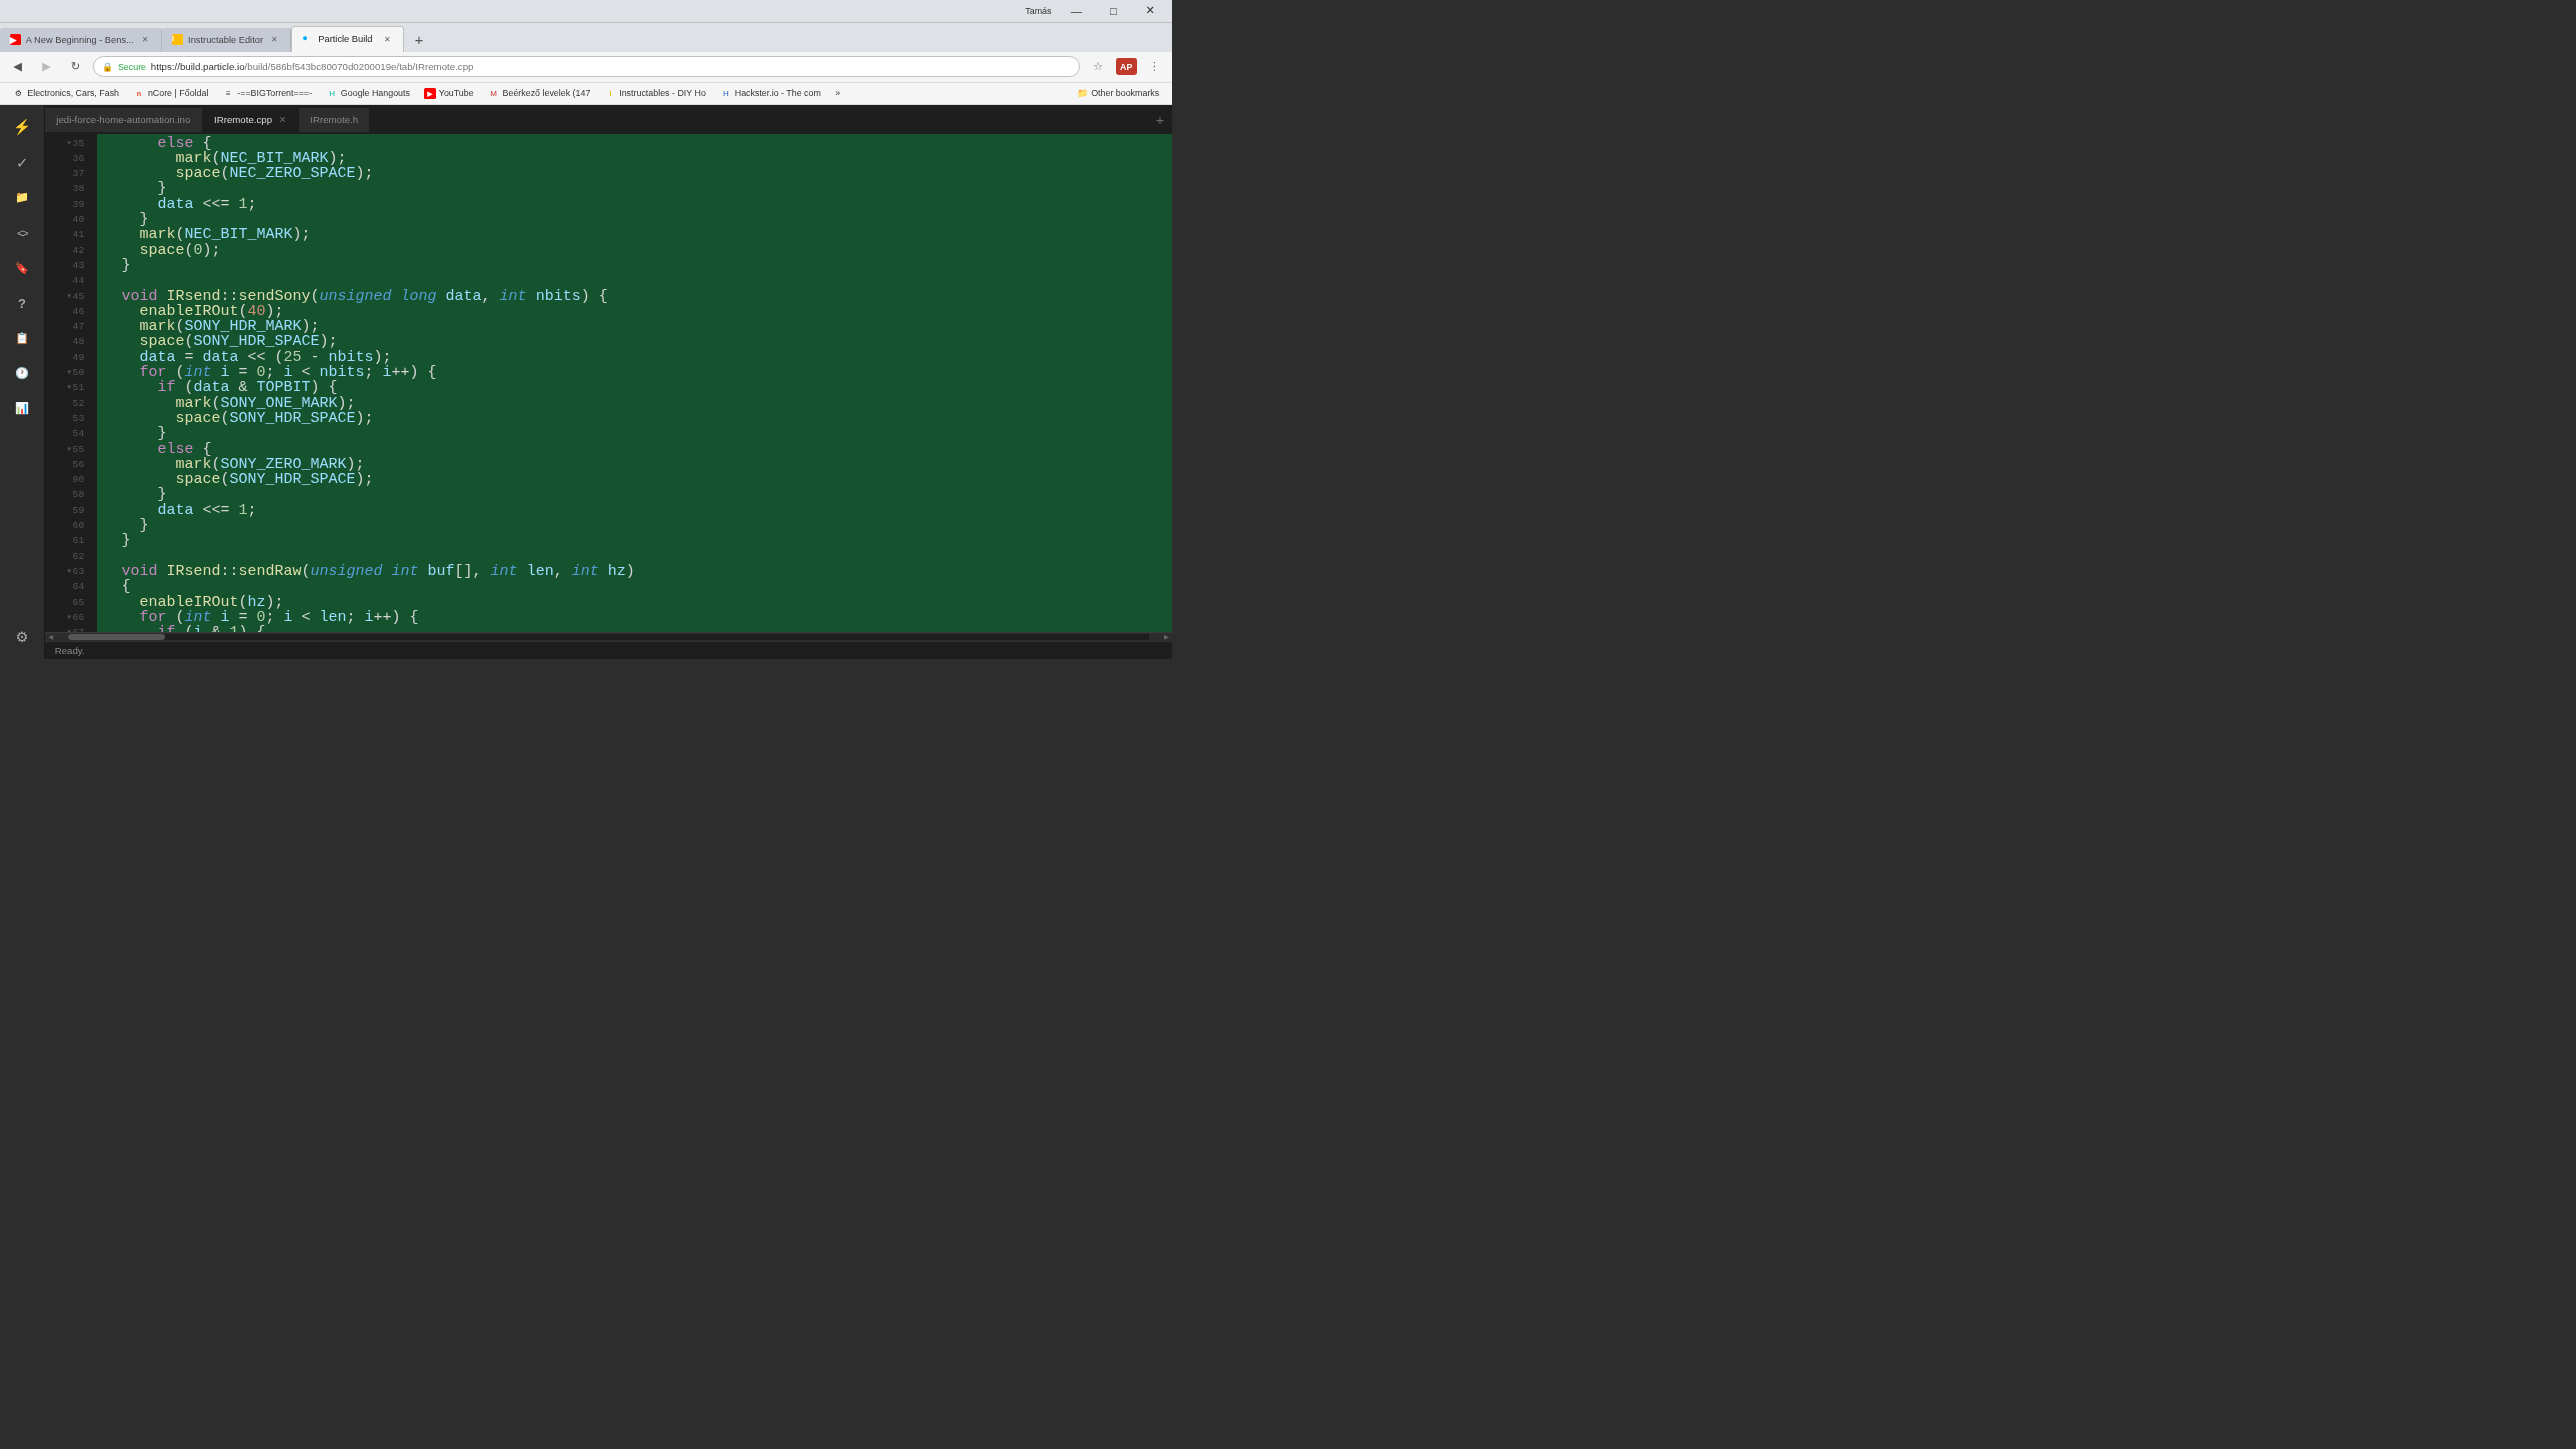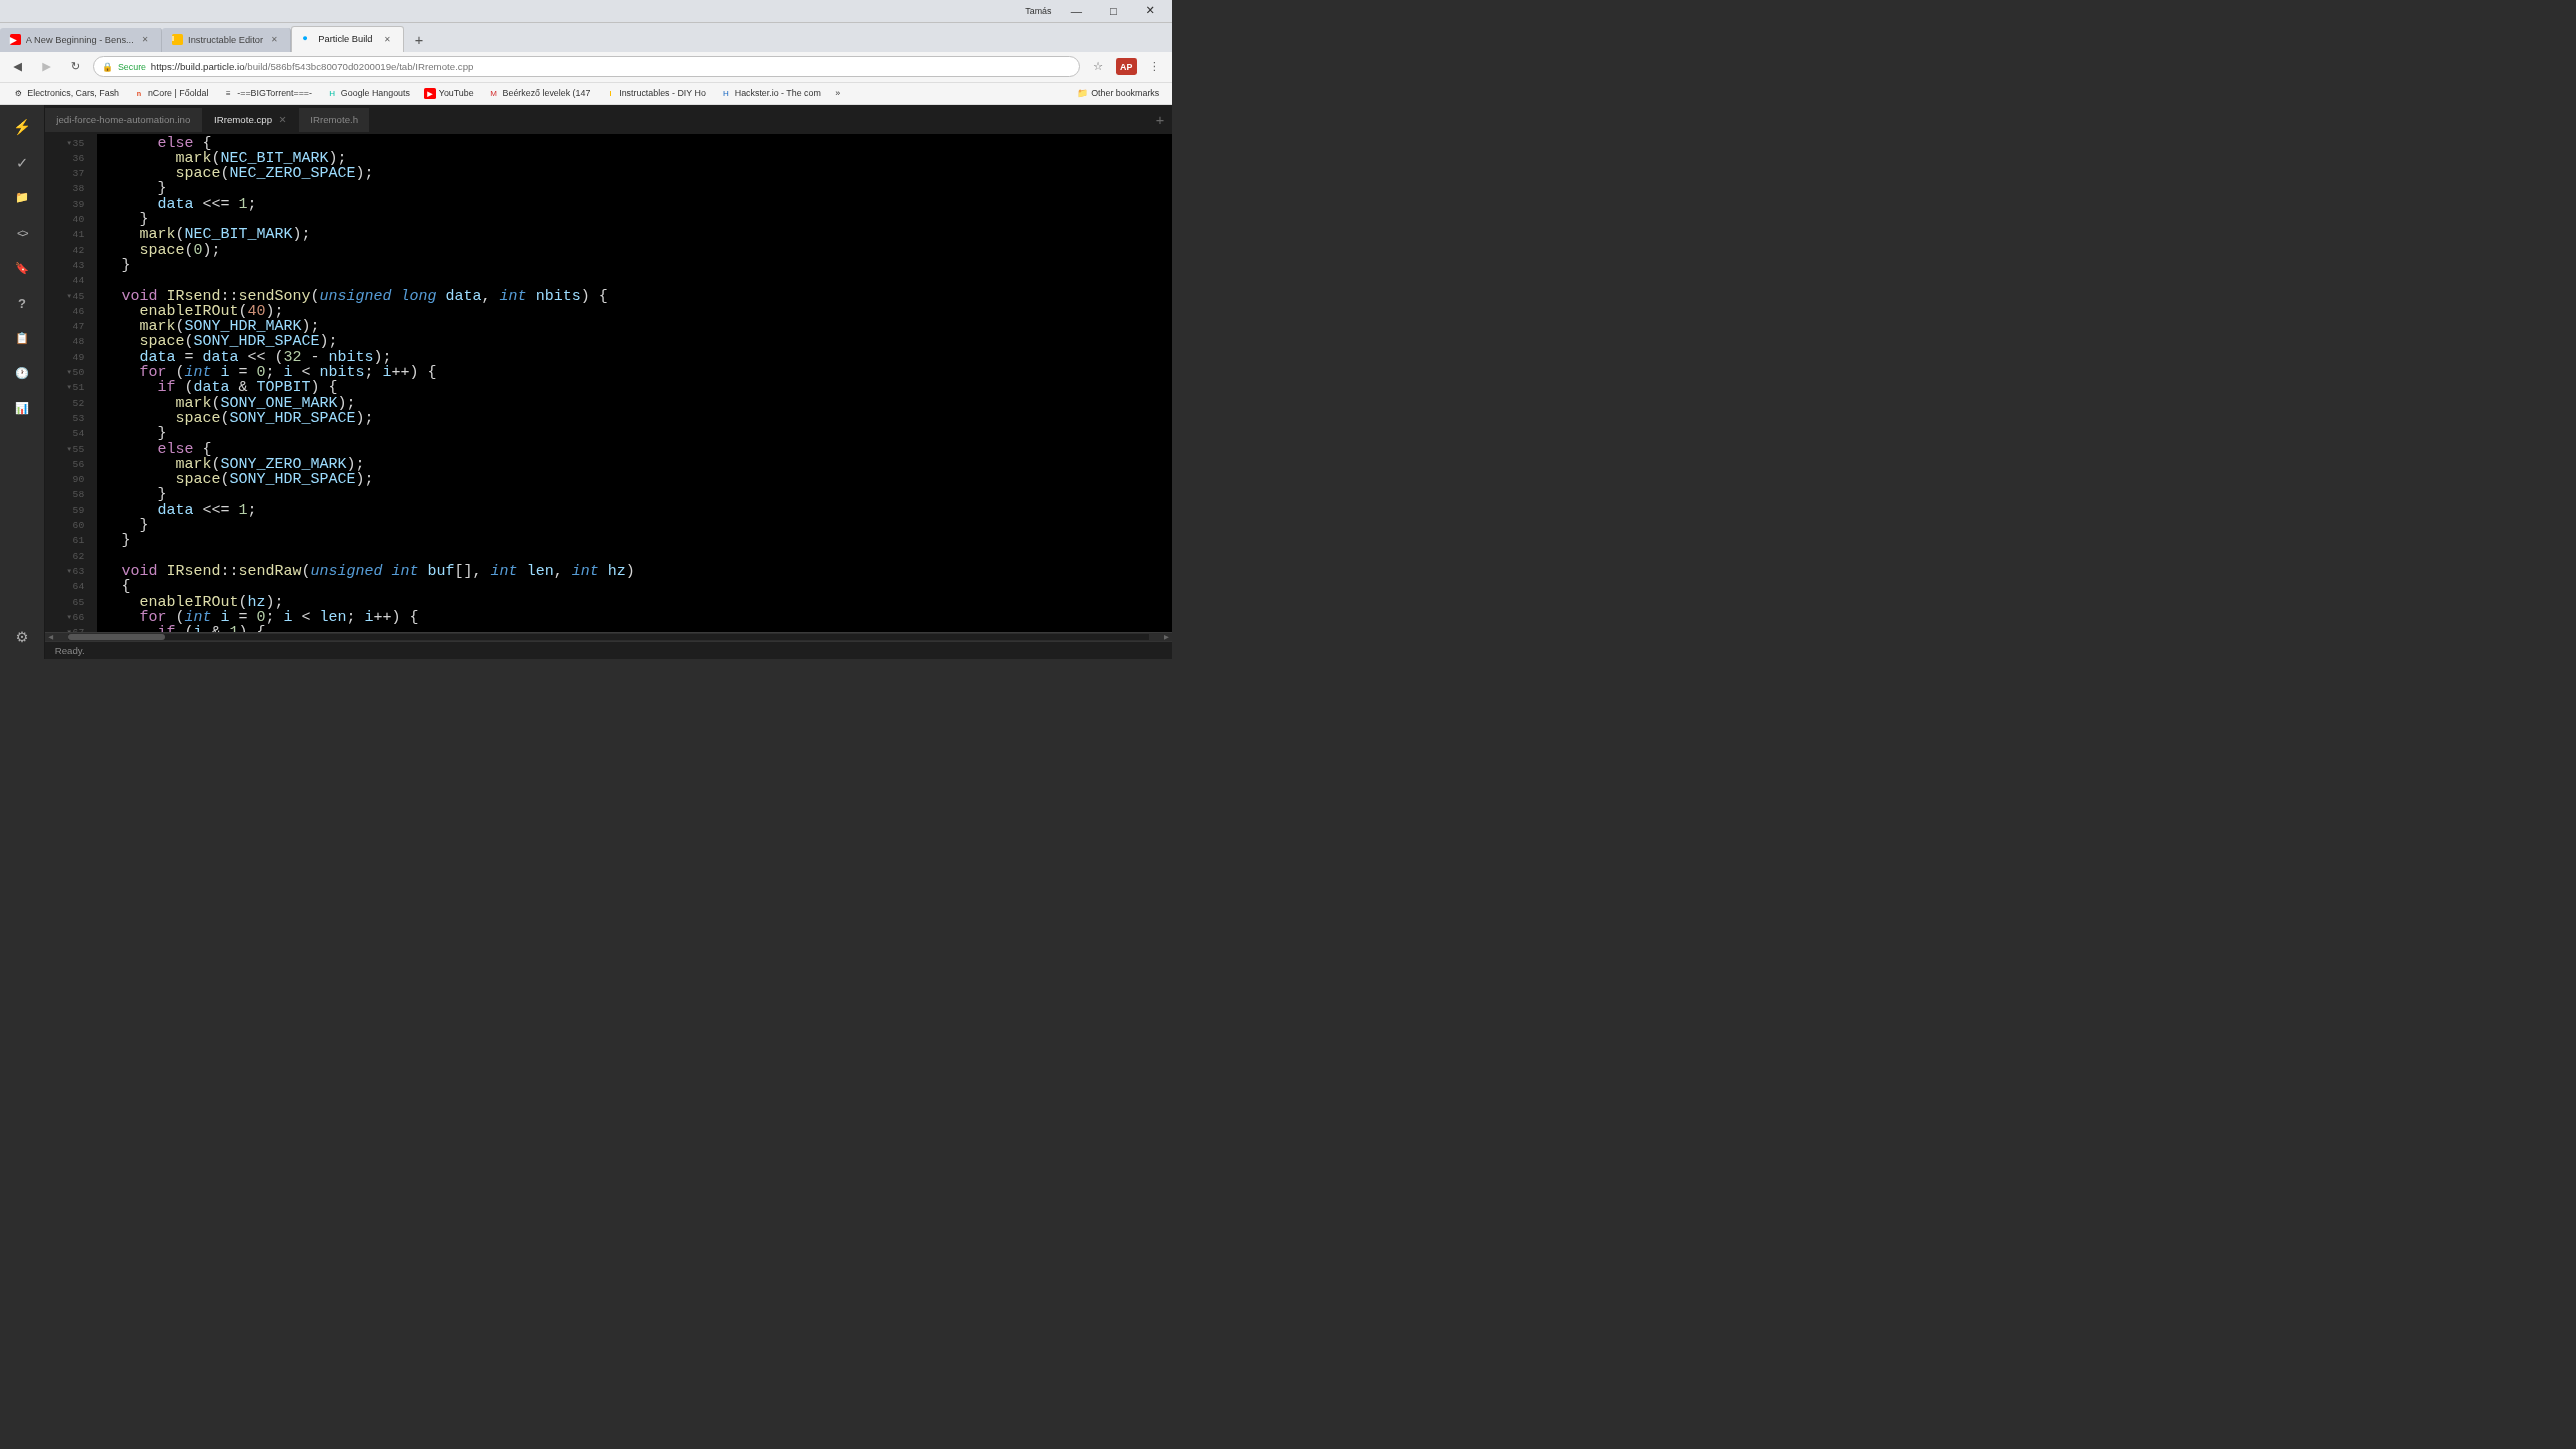--- a/index.html
+++ b/index.html
@@ -223,21 +223,21 @@
     .editor-add-tab {
       width: 24px; height: 24px;
       display: flex; align-items: center; justify-content: center;
       font-size: 14.5px; color: #666; cursor: pointer;
       margin-left: auto;
     }
 
     
     .code-editor {
       flex: 1;
-      background: #000000;
+      background: #14532d;
       overflow: hidden;
       position: relative;
       display: flex;
       flex-direction: column;
     }
     .code-scroll-area {
       flex: 1;
       overflow: hidden;
       display: flex;
     }
@@ -542,21 +542,21 @@
 
           <div class="code-line">
             <span style="color:#d4d4d4;">    </span><span class="fn">mark</span><span style="color:#d4d4d4;">(</span><span style="color:#9cdcfe;">SONY_HDR_MARK</span><span style="color:#d4d4d4;">);</span>
           </div>
 
           <div class="code-line">
             <span style="color:#d4d4d4;">    </span><span class="fn">space</span><span style="color:#d4d4d4;">(</span><span style="color:#9cdcfe;">SONY_HDR_SPACE</span><span style="color:#d4d4d4;">);</span>
           </div>
 
           <div class="code-line">
-            <span style="color:#d4d4d4;">    </span><span style="color:#9cdcfe;">data</span><span style="color:#d4d4d4;"> = </span><span style="color:#9cdcfe;">data</span><span style="color:#d4d4d4;"> &lt;&lt; (</span><span class="num">32</span><span style="color:#d4d4d4;"> - </span><span style="color:#9cdcfe;">nbits</span><span style="color:#d4d4d4;">);</span>
+            <span style="color:#d4d4d4;">    </span><span style="color:#9cdcfe;">data</span><span style="color:#d4d4d4;"> = </span><span style="color:#9cdcfe;">data</span><span style="color:#d4d4d4;"> &lt;&lt; (</span><span class="num">25</span><span style="color:#d4d4d4;"> - </span><span style="color:#9cdcfe;">nbits</span><span style="color:#d4d4d4;">);</span>
           </div>
 
           <div class="code-line">
             <span style="color:#d4d4d4;">    </span><span class="kw">for</span><span style="color:#d4d4d4;"> (</span><span style="color:#569cd6;font-style:italic;">int</span><span style="color:#d4d4d4;"> </span><span style="color:#9cdcfe;">i</span><span style="color:#d4d4d4;"> = </span><span class="num">0</span><span style="color:#d4d4d4;">; </span><span style="color:#9cdcfe;">i</span><span style="color:#d4d4d4;"> &lt; </span><span style="color:#9cdcfe;">nbits</span><span style="color:#d4d4d4;">; </span><span style="color:#9cdcfe;">i</span><span style="color:#d4d4d4;">++) {</span>
           </div>
 
           <div class="code-line">
             <span style="color:#d4d4d4;">      </span><span class="kw">if</span><span style="color:#d4d4d4;"> (</span><span style="color:#9cdcfe;">data</span><span style="color:#d4d4d4;"> &amp; </span><span style="color:#9cdcfe;">TOPBIT</span><span style="color:#d4d4d4;">) {</span>
           </div>
 

